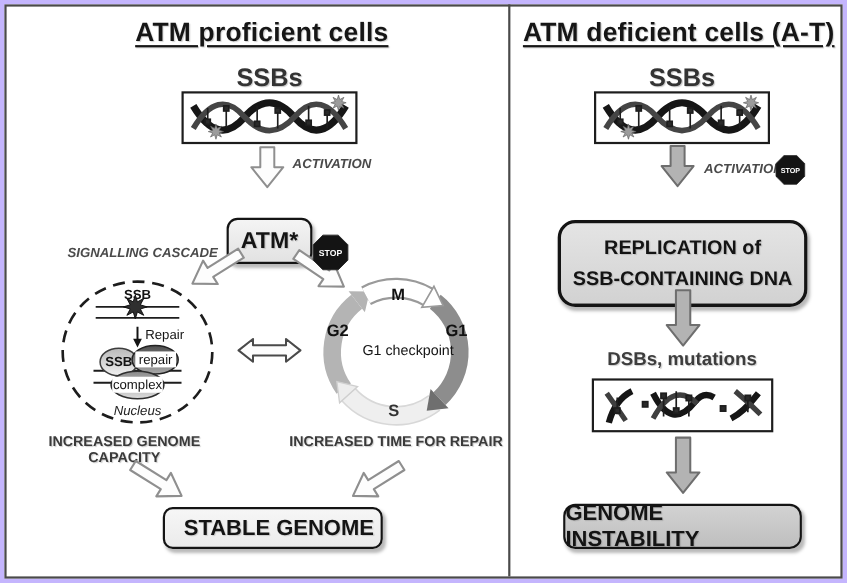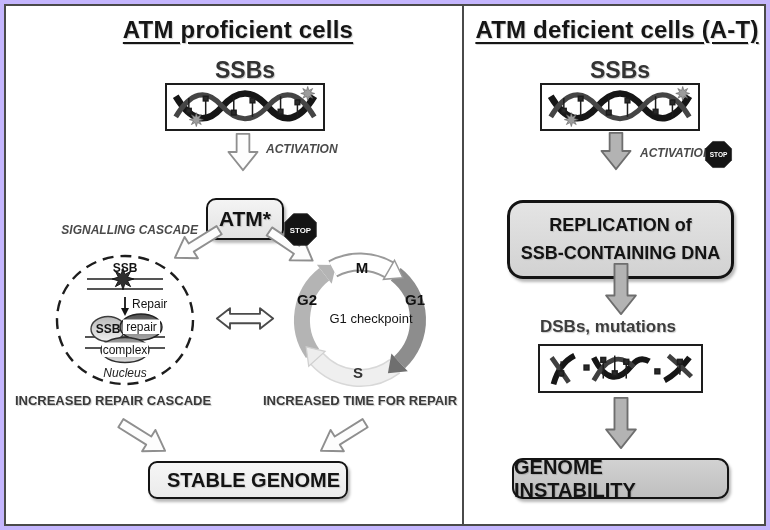--- a/index.html
+++ b/index.html
@@ -20,21 +20,21 @@
             box-shadow:2px 3px 3px rgba(0,0,0,.28);}
   .atm-box{background:linear-gradient(#f4f4f4,#e2e2e2);}
   .stable-box{background:linear-gradient(#f6f6f6,#ebebeb);padding-left:11px;}
   .repl-box{background:linear-gradient(#e4e4e4,#d2d2d2);border-radius:16px;border-width:3px;margin-top:26px;}
   .instab-box{background:linear-gradient(#d2d2d2,#bfbfbf);}
   .node-text{font-weight:700;color:#141414;text-shadow:1px 1px 1px rgba(0,0,0,.15);}
   .outcome-text{font-size:20px;}
   .repl-text{font-size:18px;line-height:1.55;}
   .cap-label{font-size:13px;font-weight:700;color:#3a3a3a;text-align:center;
              text-shadow:1px 1px 1px rgba(0,0,0,.2);}
-  .dsbs-label{font-size:17px;font-weight:600;color:#3d3d3d;text-align:left;
+  .dsbs-label{font-size:17px;font-weight:600;color:#3d3d3d;text-align:center;
               text-shadow:1px 1px 1px rgba(0,0,0,.2);}
   svg{display:block;}
   .rot58{transform:rotate(58deg);}
   .rotm56{transform:rotate(-56deg);}
   .rotm58{transform:rotate(-58deg);}
   .rot58b{transform:rotate(58deg);}
 </style>
 </head>
 <body>
 
@@ -193,21 +193,21 @@
     <text x="19" y="59" font-size="15" font-weight="bold" fill="#111" text-anchor="middle">G2</text>
     <text x="127" y="59" font-size="15" font-weight="bold" fill="#111" text-anchor="middle">G1</text>
     <text x="70" y="132" font-size="15" font-weight="bold" fill="#333" text-anchor="middle">S</text>
     <text x="83" y="77" font-size="13" fill="#141414" text-anchor="middle">G1 checkpoint</text>
   </svg>
 
   <svg class="abs" style="left:215px;top:306px;" width="60" height="25">
     <use href="#arr-dbl" width="60" height="25" fill="#fdfdfd" stroke="#4a4a4a"></use>
   </svg>
 
-  <div class="abs cap-label" style="left:12px;top:393px;width:202px;">INCREASED REPAIR CASCADE</div>
+  <div class="abs cap-label" style="left:12px;top:393px;width:202px;">INCREASED GENOME CAPACITY</div>
   <div class="abs cap-label" style="left:252px;top:393px;width:216px;">INCREASED TIME FOR REPAIR</div>
 
   <svg class="abs rotm58" style="left:128px;top:409px;" width="30" height="56">
     <use href="#arr-diag" width="30" height="56" fill="#fdfdfd" stroke="#8f8f8f"></use>
   </svg>
   <svg class="abs rot58b" style="left:328px;top:409px;" width="30" height="56">
     <use href="#arr-diag" width="30" height="56" fill="#fdfdfd" stroke="#8f8f8f"></use>
   </svg>
 
   <div class="abs node-box stable-box" style="left:148px;top:461px;width:200px;height:38px;border-radius:9px;">

